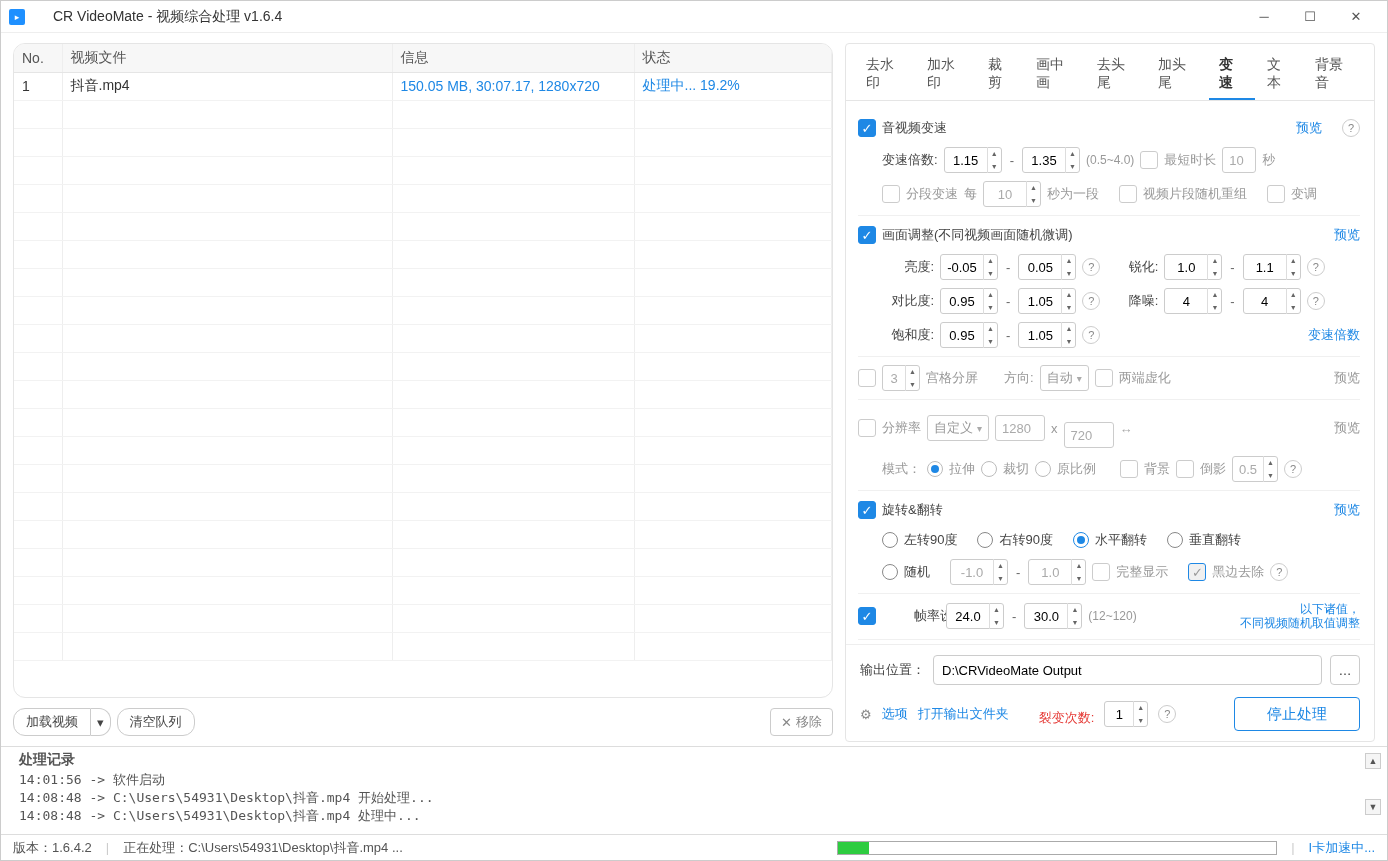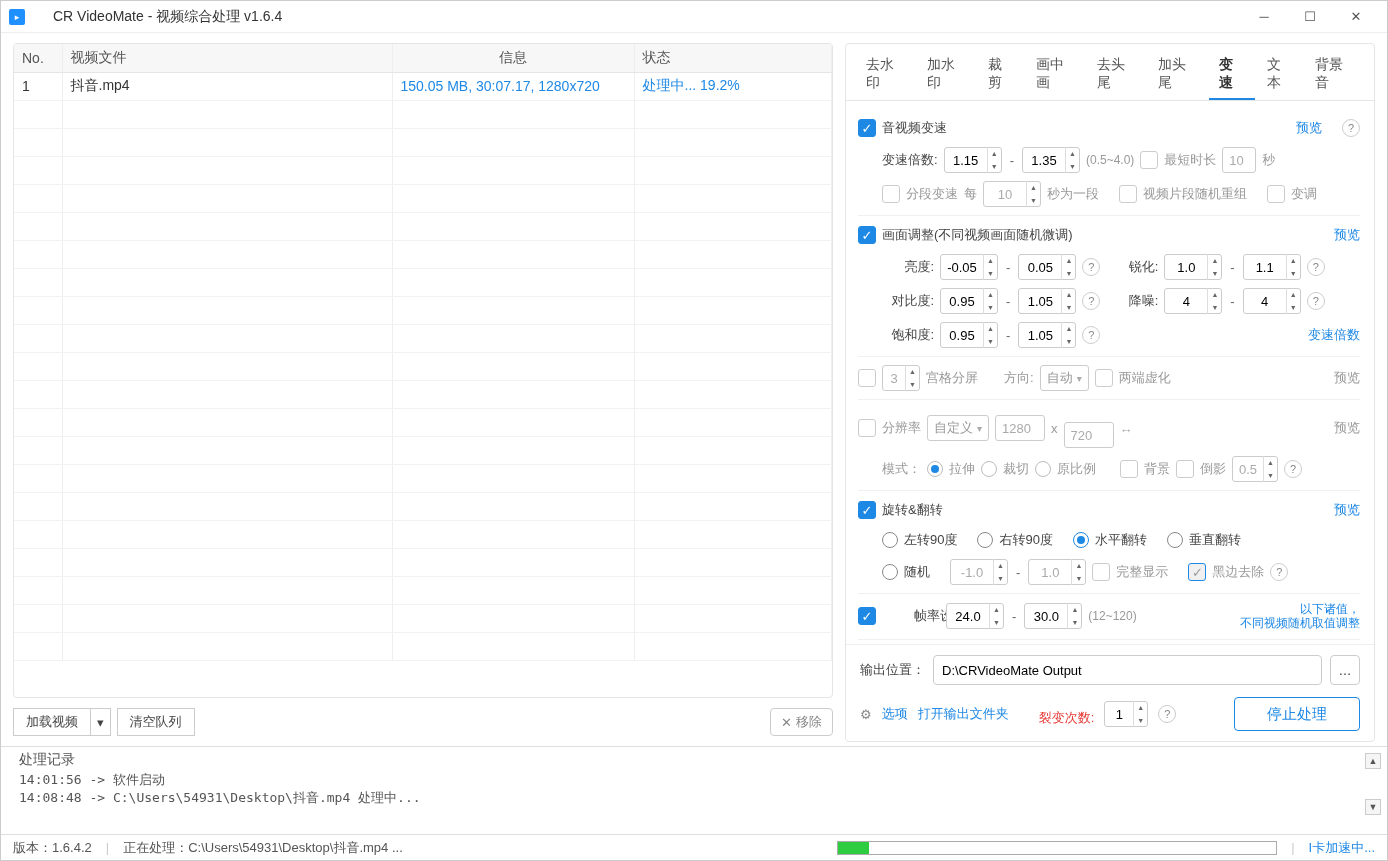--- a/index.html
+++ b/index.html
@@ -9,32 +9,32 @@
     .titlebar .icon { width: 16px; height: 16px; background: #1e90ff; margin-right: 8px; display: inline-flex; align-items: center; justify-content: center; color: #fff; font-size: 9px; border-radius: 2px; }
     .titlebar .title { flex: 1; font-size: 14px; color: #333; margin-left: 20px; }
     .titlebar .winbtn { width: 46px; height: 30px; display: flex; align-items: center; justify-content: center; cursor: pointer; color: #555; }
 
     .content { flex: 1; display: flex; padding: 10px 12px 4px 12px; gap: 12px; overflow: hidden; }
     .left-panel { width: 820px; display: flex; flex-direction: column; }
     .right-panel { flex: 1; display: flex; flex-direction: column; border: 1px solid #e5e5e5; border-radius: 4px; }
 
     .panel-title { font-size: 14px; color: #555; padding: 2px 4px 6px 4px; }
 
-    .table-wrap { flex: 1; border: 1px solid #e5e5e5; border-radius: 4px; overflow: auto; }
+    .table-wrap { flex: 1; border: 1px solid #e5e5e5; border-radius: 12px; overflow: auto; }
     table { width: 100%; border-collapse: collapse; table-layout: fixed; }
     th, td { height: 28px; padding: 0 8px; text-align: left; border-right: 1px solid #eee; font-size: 14px; font-weight: normal; }
     th { background: #f7f7f7; color: #555; border-bottom: 1px solid #e5e5e5; }
     tbody tr td { border-bottom: 1px solid #f2f2f2; }
     .col-no { width: 48px; }
     .col-file { width: 330px; }
-    .col-info { width: 242px; text-align: center; }
+    .col-info { width: 242px; }
     .blue-text { color: #1e88e5; }
 
     .left-toolbar { display: flex; align-items: center; gap: 6px; padding: 10px 0 6px 0; }
-    .btn { border: 1px solid #ccc; background: #fff; border-radius: 0; height: 28px; padding: 0 12px; cursor: pointer; font-size: 13px; color: #444; }
+    .btn { border: 1px solid #ccc; background: #fff; border-radius: 12px; height: 28px; padding: 0 12px; cursor: pointer; font-size: 13px; color: #444; }
     .btn-group { display: flex; }
     .btn-group .btn:first-child { border-top-right-radius: 0; border-bottom-right-radius: 0; }
     .btn-group .btn:last-child { border-top-left-radius: 0; border-bottom-left-radius: 0; border-left: none; padding: 0 6px; }
     .spacer { flex: 1; }
     .icon-btn { display:inline-flex; align-items:center; gap:4px; border:1px solid #ccc; border-radius:4px; height:28px; padding:0 10px; cursor:pointer; color:#888; }
 
     .tabs { display: flex; border-bottom: 1px solid #e5e5e5; padding: 6px 10px 0 10px; gap: 2px; }
     .tab { padding: 6px 10px; cursor: pointer; font-size: 14px; color: #555; border-bottom: 2px solid transparent; }
     .tab.active { color: #333; border-bottom: 2px solid #1e88e5; font-weight: bold; }
 
@@ -64,21 +64,21 @@
     .select::after { content:'▾'; font-size:10px; color:#aaa; }
     .output-row { display:flex; align-items:center; gap:8px; padding:10px 14px 4px 14px; border-top:1px solid #eee;}
     .output-input { flex:1; border:1px solid #ccc; border-radius:4px; height:30px; padding:0 8px; font-size:13px; }
     .sq-btn { width:30px; height:30px; border:1px solid #ccc; border-radius:4px; display:flex; align-items:center; justify-content:center; cursor:pointer; background:#fff; }
     .bottom-row { display:flex; align-items:center; gap:10px; padding:8px 14px 10px 14px; }
     .primary-btn { border:1px solid #1e88e5; color:#1e88e5; background:#fff; border-radius:4px; height:34px; padding:0 32px; font-size:15px; cursor:pointer; }
     .link { color:#1e88e5; cursor:pointer; }
     .link.red { color:#e53935;margin-top:8px; }
 
     .log-panel { border-top:1px solid #ddd; padding:4px 12px 2px 18px; height:88px; display:flex; flex-direction:column; position: relative; }
-    .log-title { font-size:14px; color:#555; padding-bottom:2px; }
+    .log-title { font-size:14px; color:#555; padding-bottom:2px;font-weight:bold; }
     .log-body { flex:1; font-family: "Microsoft YaHei", monospace; font-size:13px; color:#555; overflow:auto; }
     .log-scroll-ctl { position:absolute; right:6px; top:6px; display:flex; flex-direction:column; gap:30px; }
     .scroll-thumb { width:16px; height:16px; border:1px solid #ccc; display:flex; align-items:center; justify-content:center; font-size:9px; color:#555; background:#f5f5f5; }
 
     .statusbar { height:26px; border-top:1px solid #ddd; display:flex; align-items:center; padding:0 12px; gap:14px; font-size:13px; color:#555; }
     .progress { width:440px; height:14px; border:1px solid #aaa; background:#fff; }
     .progress .bar { height:100%; background:#2ecc40; }
     .status-right { color:#1e88e5; }
     .sep { color:#ccc; }
 
@@ -587,20 +587,21 @@
         <button class="primary-btn">停止处理</button>
       </div>
 
     </div>
   </div>
 
   <div class="log-panel">
     <div class="log-title">处理记录</div>
     <div class="log-body" id="log-body">
         <div>14:01:56 -&gt; 软件启动</div>
+        <div>14:08:48 -&gt; C:\Users\54931\Desktop\抖音.mp4 开始处理...</div>
         <div>14:08:48 -&gt; C:\Users\54931\Desktop\抖音.mp4 处理中...</div>
       </div>
     <div class="log-scroll-ctl">
       <div class="scroll-thumb">▲</div>
       <div class="scroll-thumb">▼</div>
     </div>
   </div>
 
   <div class="statusbar">
     <span><span>版本：</span><span>1.6.4.2</span></span>

